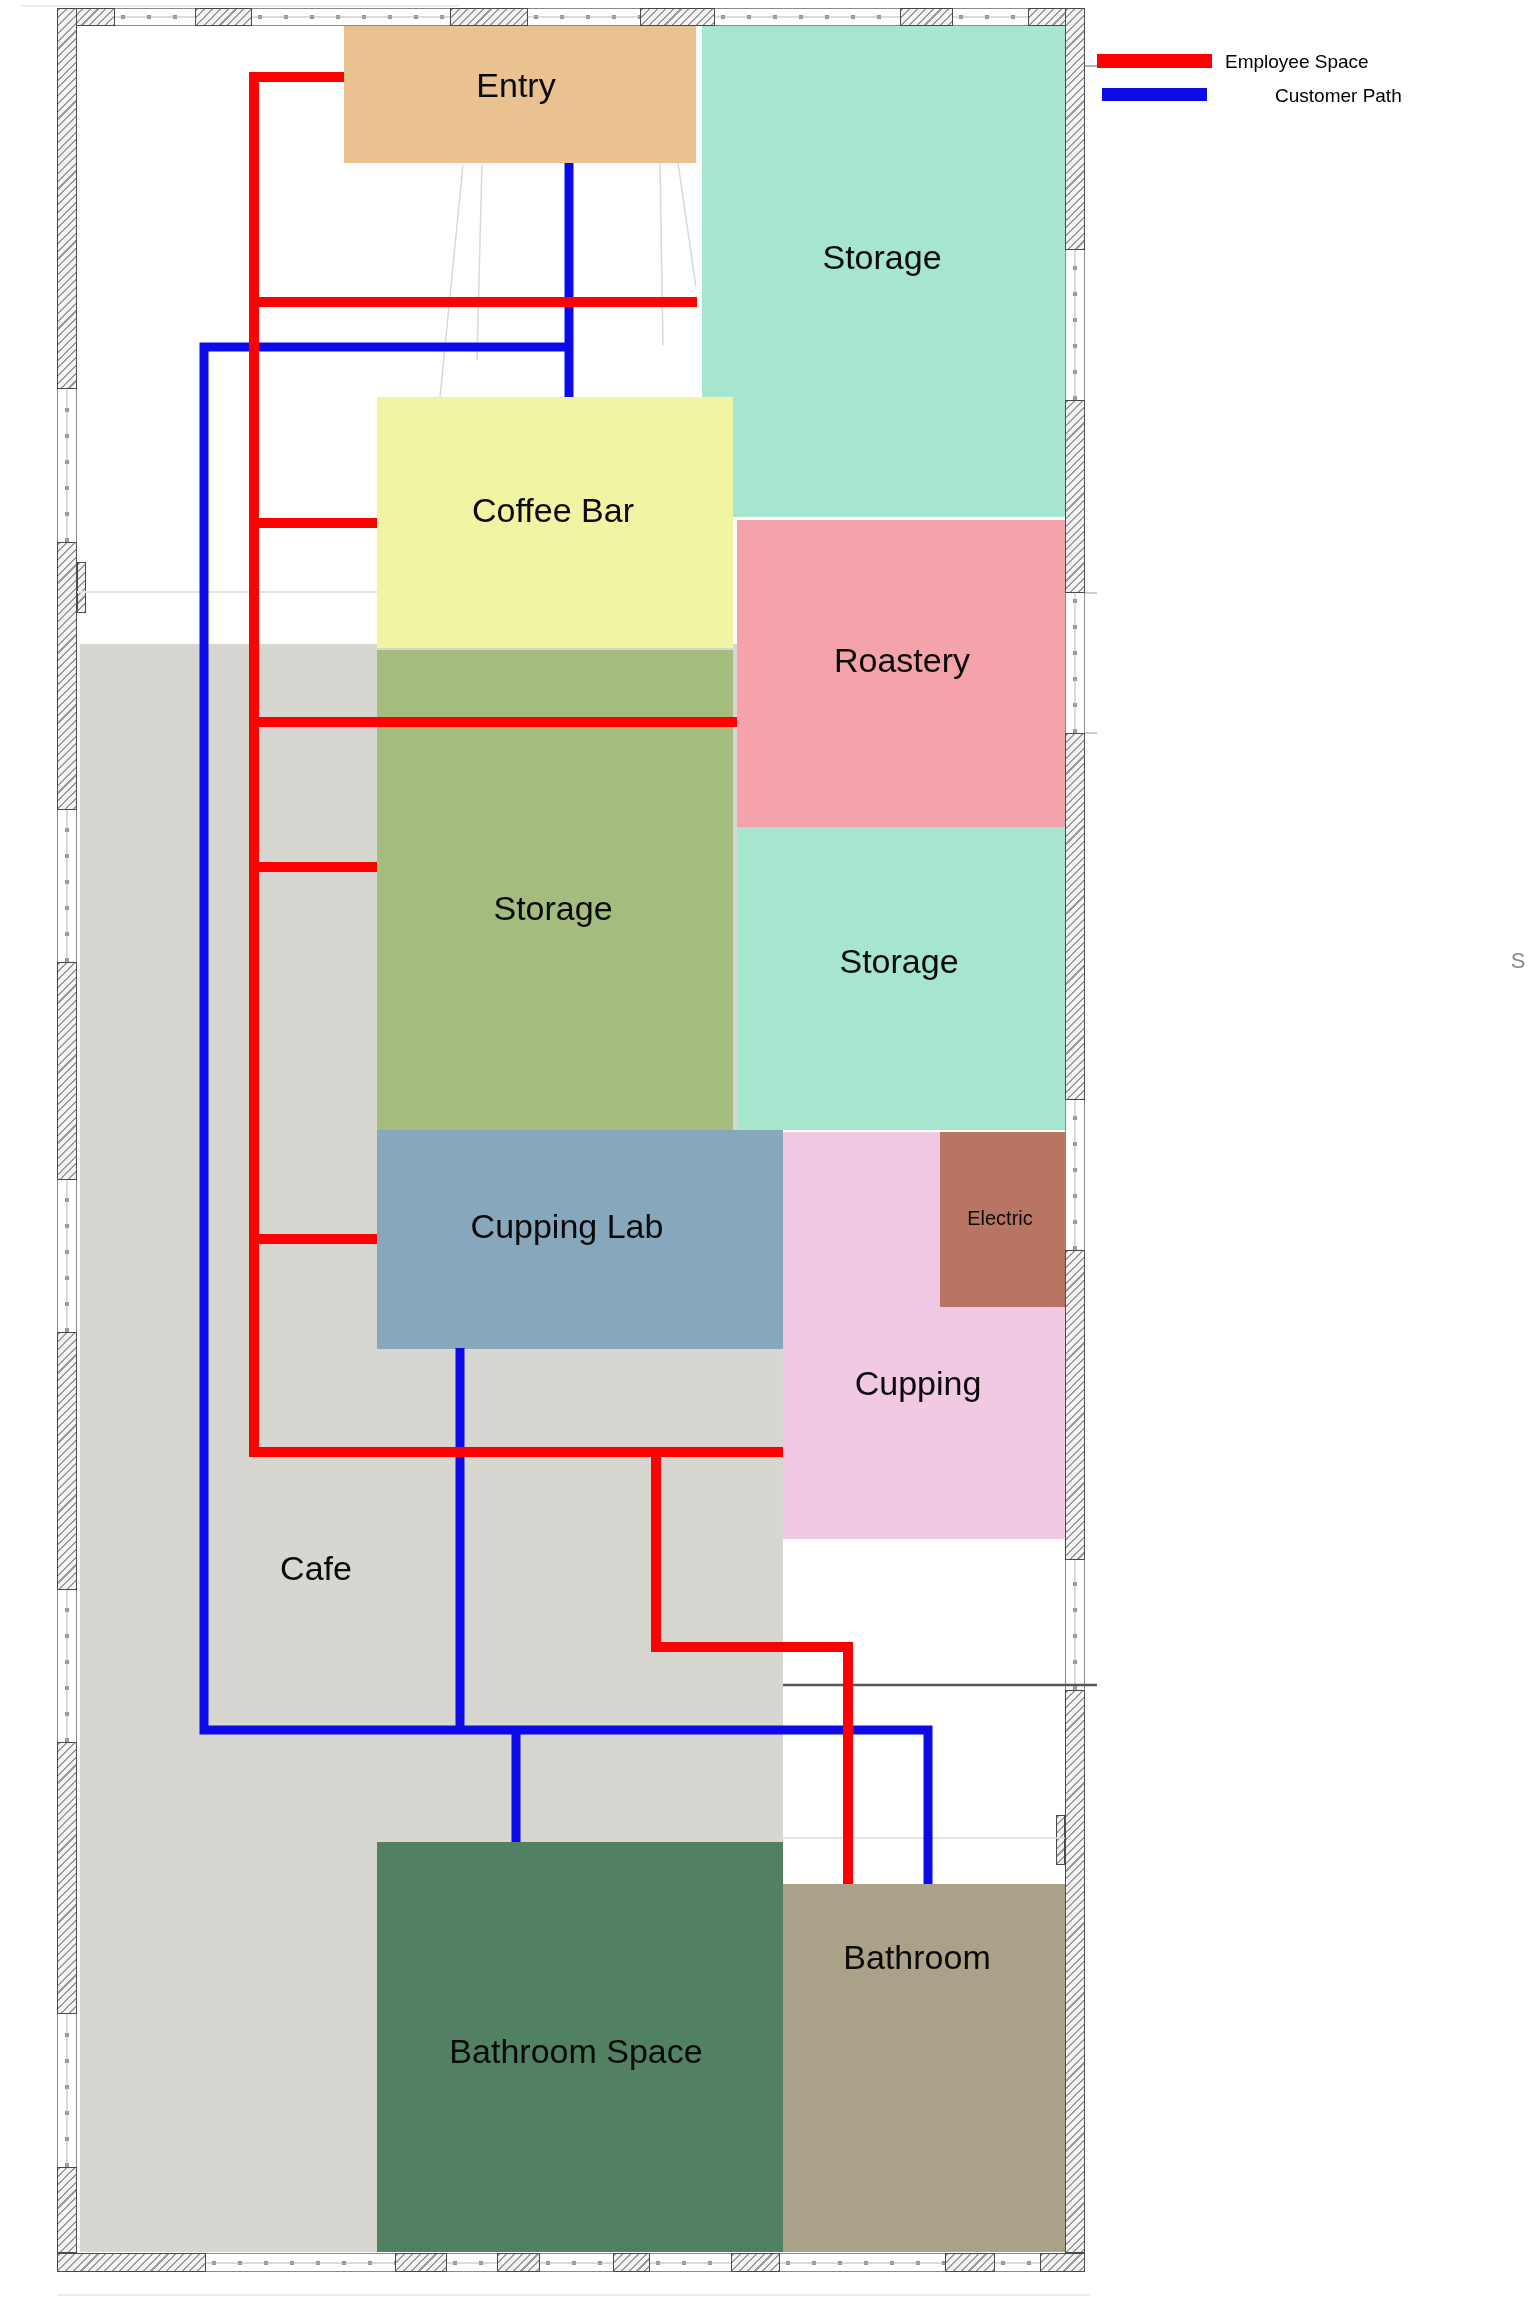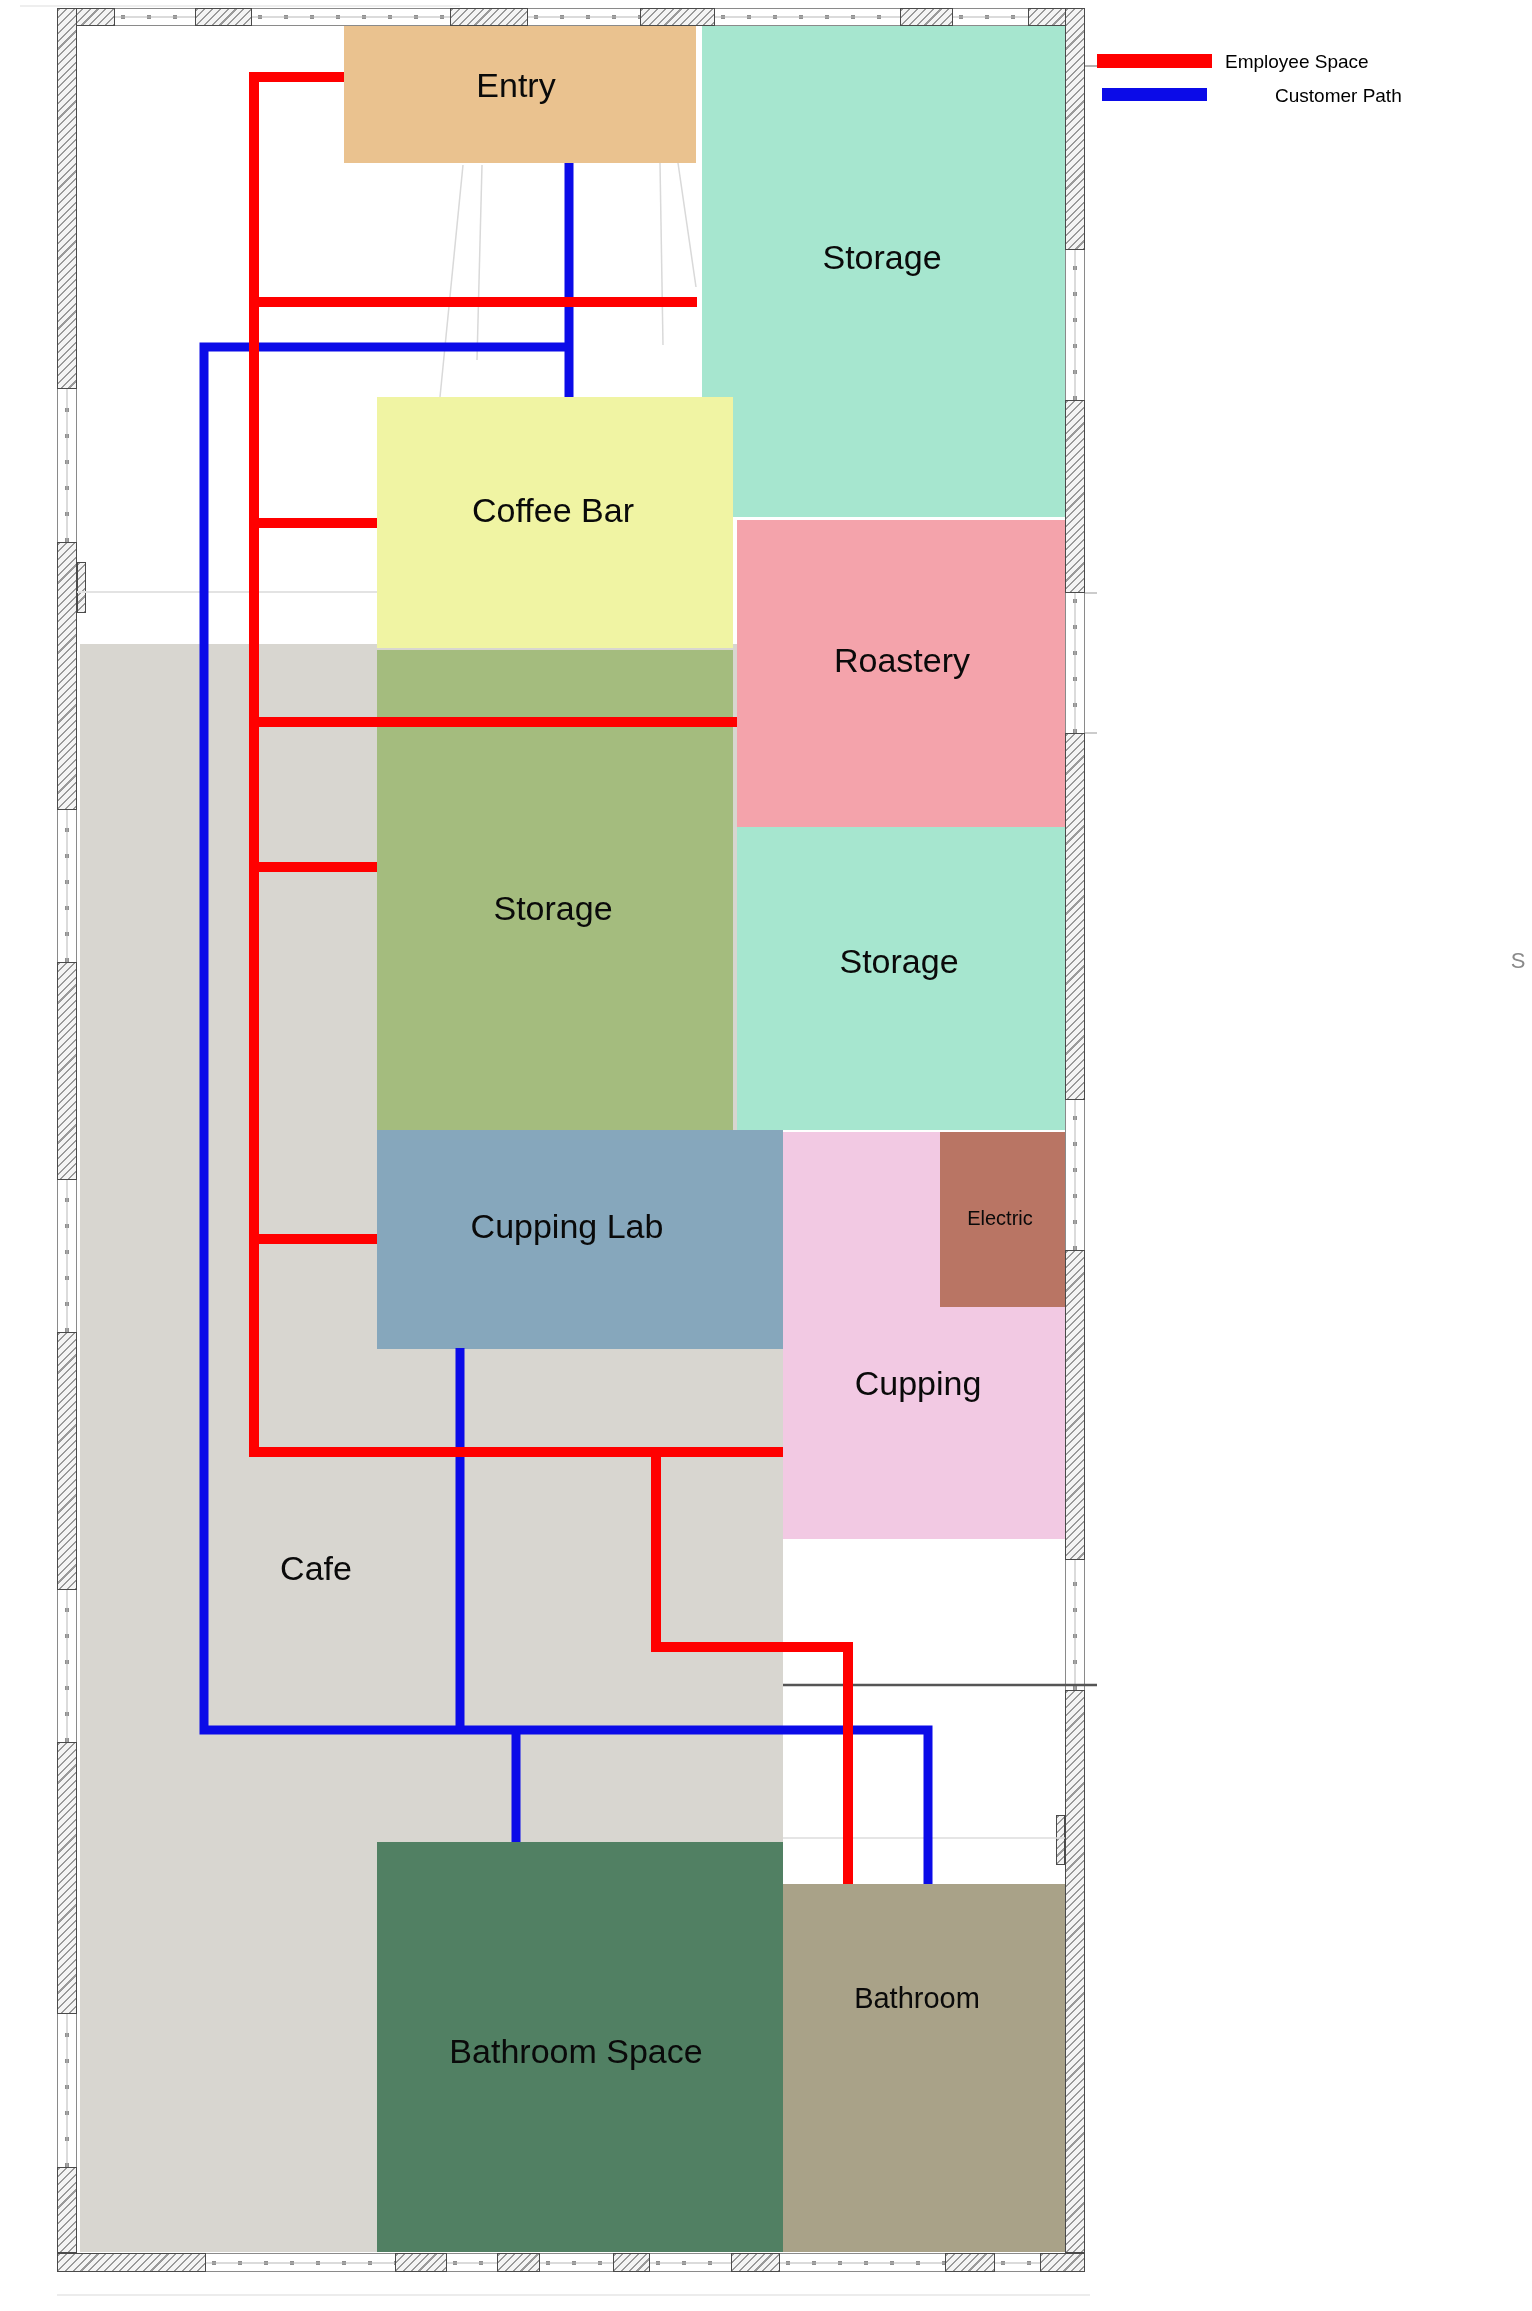--- a/index.html
+++ b/index.html
@@ -97,21 +97,21 @@
     <div class="room-label" style="left: 516px; top: 85px; font-size: 34px;">Entry</div>
     <div class="room-label" style="left: 882px; top: 257px; font-size: 34px;">Storage</div>
     <div class="room-label" style="left: 553px; top: 510px; font-size: 34px;">Coffee Bar</div>
     <div class="room-label" style="left: 902px; top: 660px; font-size: 34px;">Roastery</div>
     <div class="room-label" style="left: 553px; top: 908px; font-size: 34px;">Storage</div>
     <div class="room-label" style="left: 899px; top: 961px; font-size: 34px;">Storage</div>
     <div class="room-label" style="left: 567px; top: 1226px; font-size: 34px;">Cupping Lab</div>
     <div class="room-label" style="left: 918px; top: 1383px; font-size: 34px;">Cupping</div>
     <div class="room-label" style="left: 1000px; top: 1218px; font-size: 20px;">Electric</div>
     <div class="room-label" style="left: 576px; top: 2051px; font-size: 34px;">Bathroom Space</div>
-    <div class="room-label" style="left: 917px; top: 1998px; font-size: 29px;">Bathroom</div>
+    <div class="room-label" style="left: 917px; top: 1957px; font-size: 34px;">Bathroom</div>
     <div class="room-label" style="left: 316px; top: 1568px; font-size: 34px;">Cafe</div>
     <svg id="overlay" width="1532" height="2311">
       <line x1="660" y1="163" x2="663" y2="345" stroke="#d9d9d9" stroke-width="1.5"></line>
       <line x1="678" y1="163" x2="696" y2="287" stroke="#d9d9d9" stroke-width="1.5"></line>
       <line x1="463" y1="165" x2="440" y2="397" stroke="#d9d9d9" stroke-width="1.5"></line>
       <line x1="482" y1="165" x2="477" y2="360" stroke="#d9d9d9" stroke-width="1.5"></line>
       <line x1="77" y1="592" x2="377" y2="592" stroke="#e3e3e3" stroke-width="2"></line>
       <line x1="783" y1="1685" x2="1097" y2="1685" stroke="#555555" stroke-width="2.5"></line>
       <line x1="783" y1="1838" x2="1065" y2="1838" stroke="#dddddd" stroke-width="1.5"></line>
       <line x1="1085" y1="66" x2="1098" y2="66" stroke="#999999" stroke-width="1.5"></line>

